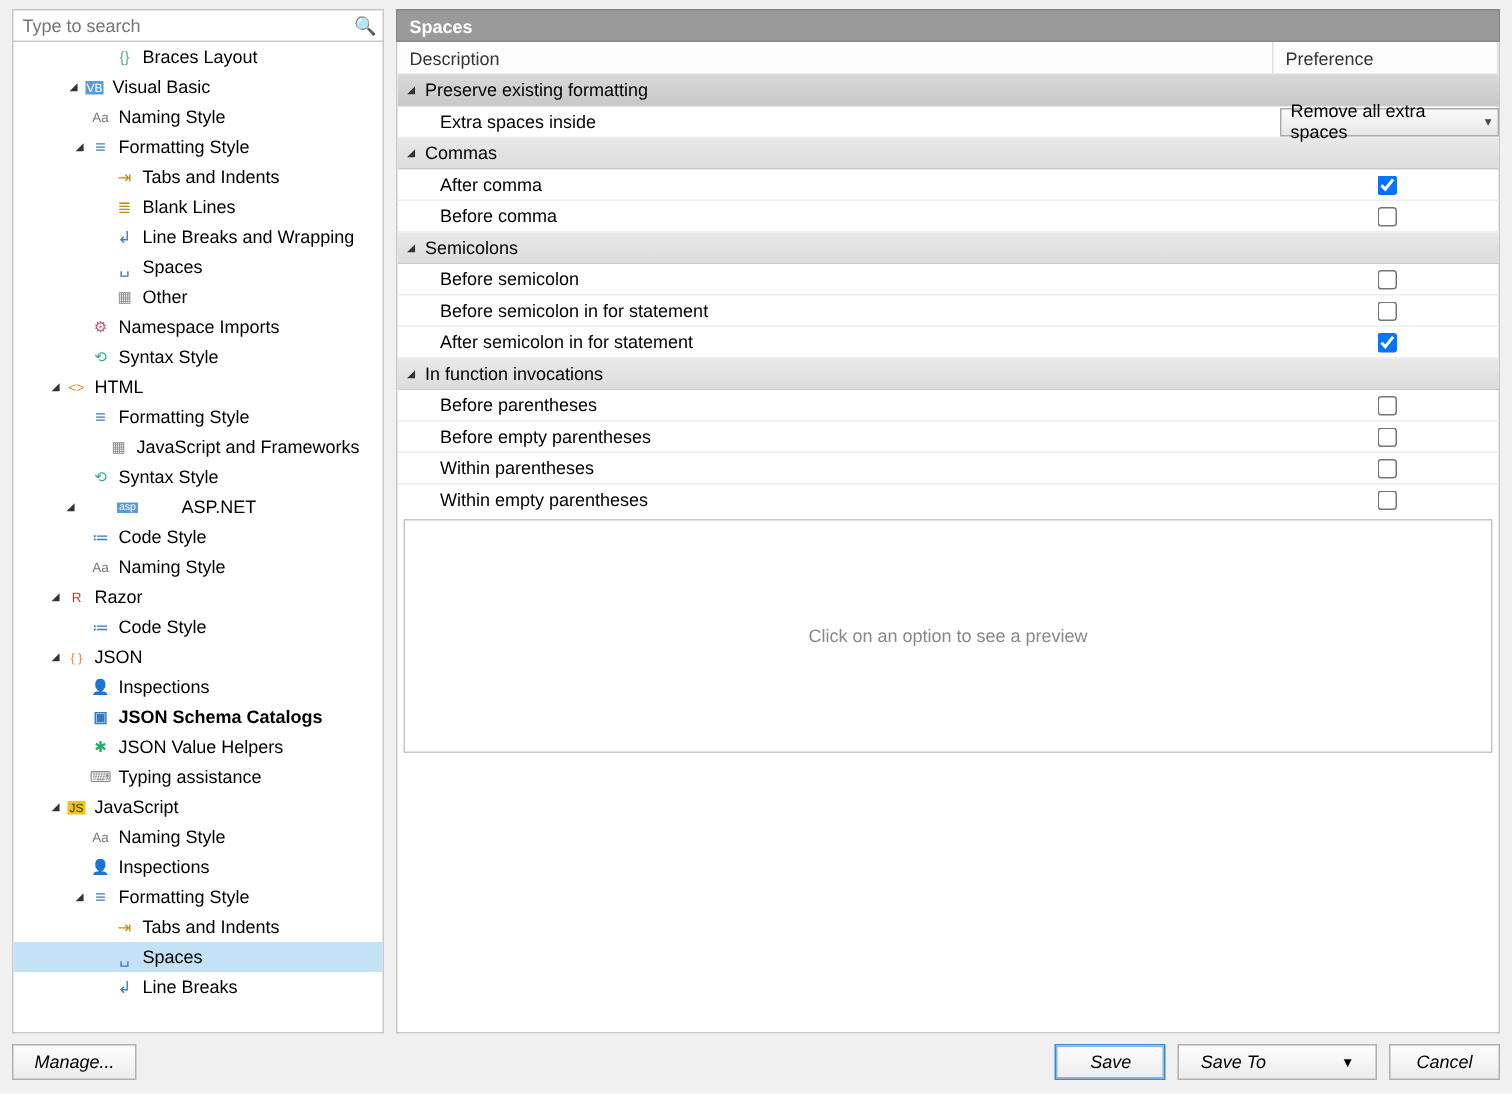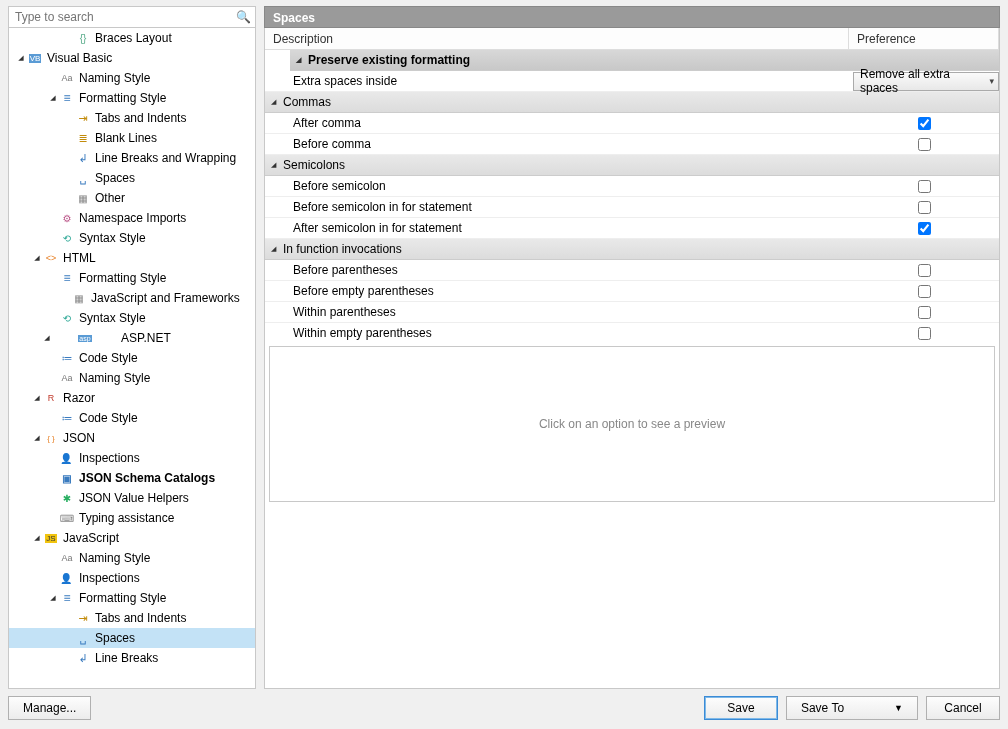--- a/index.html
+++ b/index.html
@@ -146,21 +146,21 @@
   }
   .group-row {
     display: flex;
     align-items: center;
     height: 21px;
     background: linear-gradient(#e9e9e9,#dcdcdc);
     border-bottom: 1px solid #ccc;
     padding-left: 6px;
     font-weight: 500;
   }
-  .group-row.top { background: linear-gradient(#d8d8d8,#c8c8c8); font-weight: bold; margin-left: 25px; }
+  .group-row.top { background: linear-gradient(#d8d8d8,#c8c8c8); font-weight: normal; }
   .group-exp {
     width: 12px;
     font-size: 9px;
     color: #333;
   }
   .opt-row {
     display: flex;
     align-items: center;
     height: 21px;
     border-bottom: 1px solid #eee;
@@ -211,20 +211,21 @@
     height: 24px;
     border: 1px solid #b0b0b0;
     background: linear-gradient(#fdfdfd,#ececec);
     padding: 0 14px;
     font-size: 12px;
     cursor: default;
     display: inline-flex;
     align-items: center;
     justify-content: center;
     min-width: 74px;
+    font-style: italic;
   }
   .btn.primary {
     border: 1px solid #3b8bd6;
     box-shadow: inset 0 0 0 1px #7fb9e8;
   }
   .btn .chev { font-size: 9px; margin-left: 8px; }
   .spacer { flex: 1; }
   
   ::-webkit-scrollbar { width: 16px; background:#f0f0f0; }
   ::-webkit-scrollbar-thumb { background:#c8c8c8; border:3px solid #f0f0f0; }
@@ -238,21 +239,21 @@
     <div class="search-wrap">
       <input type="text" placeholder="Type to search" style="">
       <span style="color:#6aa6d6;">🔍</span>
     </div>
     <div class="tree-scroll" id="tree">
         <div class="tree-item" style="padding-left: 54px;">
           <span class="tree-exp"></span>
           <span class="tree-icon ico-braces"></span>
           <span class="tree-label">Braces Layout</span>
         </div>
-        <div class="tree-item" style="padding-left: 6px;">
+        <div class="tree-item" style="padding-left: 34px;">
           <span class="tree-exp" style="transform: none; font-size: 7px; color: rgb(51, 51, 51);">◢</span>
           <span class="tree-icon ico-vb"></span>
           <span class="tree-label">Visual Basic</span>
         </div>
         <div class="tree-item" style="padding-left: 38px;">
           <span class="tree-exp"></span>
           <span class="tree-icon ico-aa"></span>
           <span class="tree-label">Naming Style</span>
         </div>
         <div class="tree-item" style="padding-left: 38px;">

